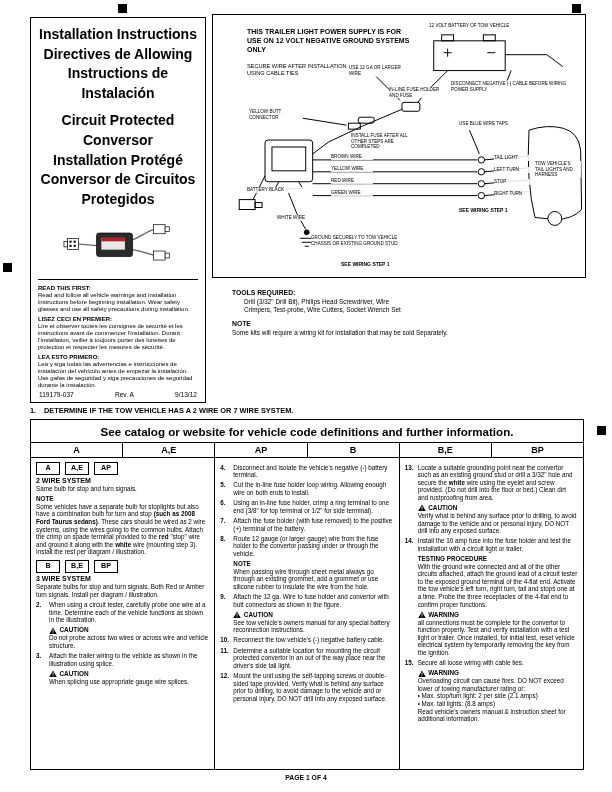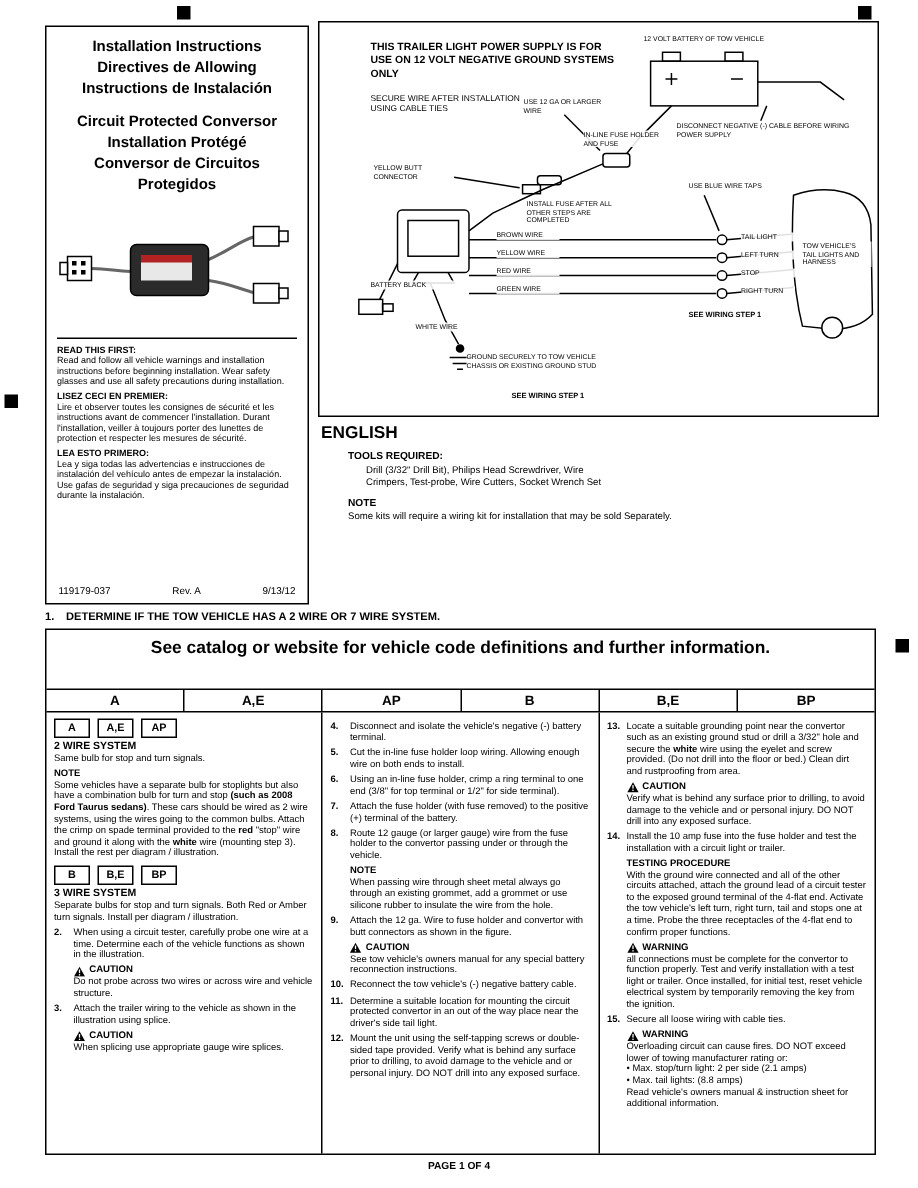--- a/index.html
+++ b/index.html
@@ -3,21 +3,21 @@
 <meta charset="utf-8">
 <style>
 *{margin:0;padding:0;box-sizing:border-box}
 html,body{width:612px;height:792px}
 body{position:relative;background:#fff;color:#000;font-family:"Liberation Sans",sans-serif;overflow:hidden}
 .b{font-weight:700}
 .regmark{position:absolute;width:9px;height:9px;background:#000}
 
 
 .title-panel{position:absolute;left:30px;top:17px;width:176px;height:386px;border:1px solid #000;padding:7px 7px 4px;display:flex;flex-direction:column}
-.tp-title{font-size:10px;font-weight:700;text-align:center;line-height:1.4}
+.tp-title{font-size:14px;font-weight:700;text-align:center;line-height:1.4}
 .tp-prod{margin-top:8px}
 .tp-art{align-self:center;margin-top:6px}
 .tp-read{border-top:1px solid #000;margin-top:8px;padding-top:2px;font-size:6px;line-height:1.17}
 .tp-rhead{font-weight:700;margin-top:3px}
 .tp-foot{margin-top:auto;display:flex;justify-content:space-between;font-size:6.6px;padding:2px 1px 0}
 
 
 .diagram-panel{position:absolute;left:212px;top:14px;width:374px;height:264px;border:1px solid #000}
 .dsvg{position:absolute;inset:0;width:100%;height:100%}
 .dlabel{position:absolute;font-size:4.6px;line-height:1.2;background:rgba(255,255,255,.88)}
@@ -32,21 +32,21 @@
 .eng-bh{font-weight:700;font-size:6.8px}
 .eng-body{margin-left:12px;width:172px}
 .eng-note{width:235px}
 
 
 .step1{position:absolute;left:30px;top:406px;display:flex;font-size:7.4px;font-weight:700}
 .step1 .n{width:14px}
 
 
 .catalog{position:absolute;left:30px;top:419px;width:554px;height:351px;border:1.5px solid #000;display:flex;flex-direction:column}
-.cat-header{border-bottom:1px solid #000;font-weight:700;font-size:11.6px;text-align:center;padding:5px 2px 21px}
+.cat-header{border-bottom:1px solid #000;font-weight:700;font-size:11.6px;text-align:center;padding:5px 2px 4px}
 .code-row{display:flex;border-bottom:1px solid #000}
 .code-cell{flex:1;text-align:center;font-weight:700;font-size:9px;padding:2px 0;border-right:1px solid #000}
 .code-cell:last-child{border-right:0}
 .cols{display:flex;flex:1;min-height:0}
 .col{flex:1;padding:3px 5px 2px;font-size:6.3px;line-height:1.21;border-right:1px solid #000;overflow:hidden}
 .col:last-child{border-right:0}
 .item{display:flex;margin-top:2.6px}
 .inum{font-weight:700;width:13px;flex:none}
 .itext{flex:1}
 .indent{margin-left:13px}
@@ -175,21 +175,20 @@
     <div class="dlabel" style="left:281px;top:164px;width:36px">STOP</div>
     <div class="dlabel" style="left:281px;top:176px;width:36px">RIGHT TURN</div>
     <div class="dlabel" style="left:322px;top:146px;width:46px">TOW VEHICLE'S TAIL LIGHTS AND HARNESS</div>
     <div class="dlabel" style="left:64px;top:200px;width:40px">WHITE WIRE</div>
     <div class="dlabel" style="left:98px;top:220px;width:100px">GROUND SECURELY TO TOW VEHICLE CHASSIS OR EXISTING GROUND STUD</div>
     <div class="dlabel dbold" style="left:246px;top:192px;width:62px">SEE WIRING STEP 1</div>
     <div class="dlabel dbold" style="left:128px;top:246px;width:62px">SEE WIRING STEP 1</div>
   </div>
 
   <div class="english">
-    <div class="eng-h">ENGLISH</div>
     <div class="eng-block">
       <div class="eng-bh">TOOLS REQUIRED:</div>
       <div class="eng-body">Drill (3/32" Drill Bit), Philips Head Screwdriver, Wire Crimpers, Test-probe, Wire Cutters, Socket Wrench Set</div>
     </div>
     <div class="eng-block">
       <div class="eng-bh">NOTE</div>
       <div class="eng-note">Some kits will require a wiring kit for installation that may be sold Separately.</div>
     </div>
   </div>
 

